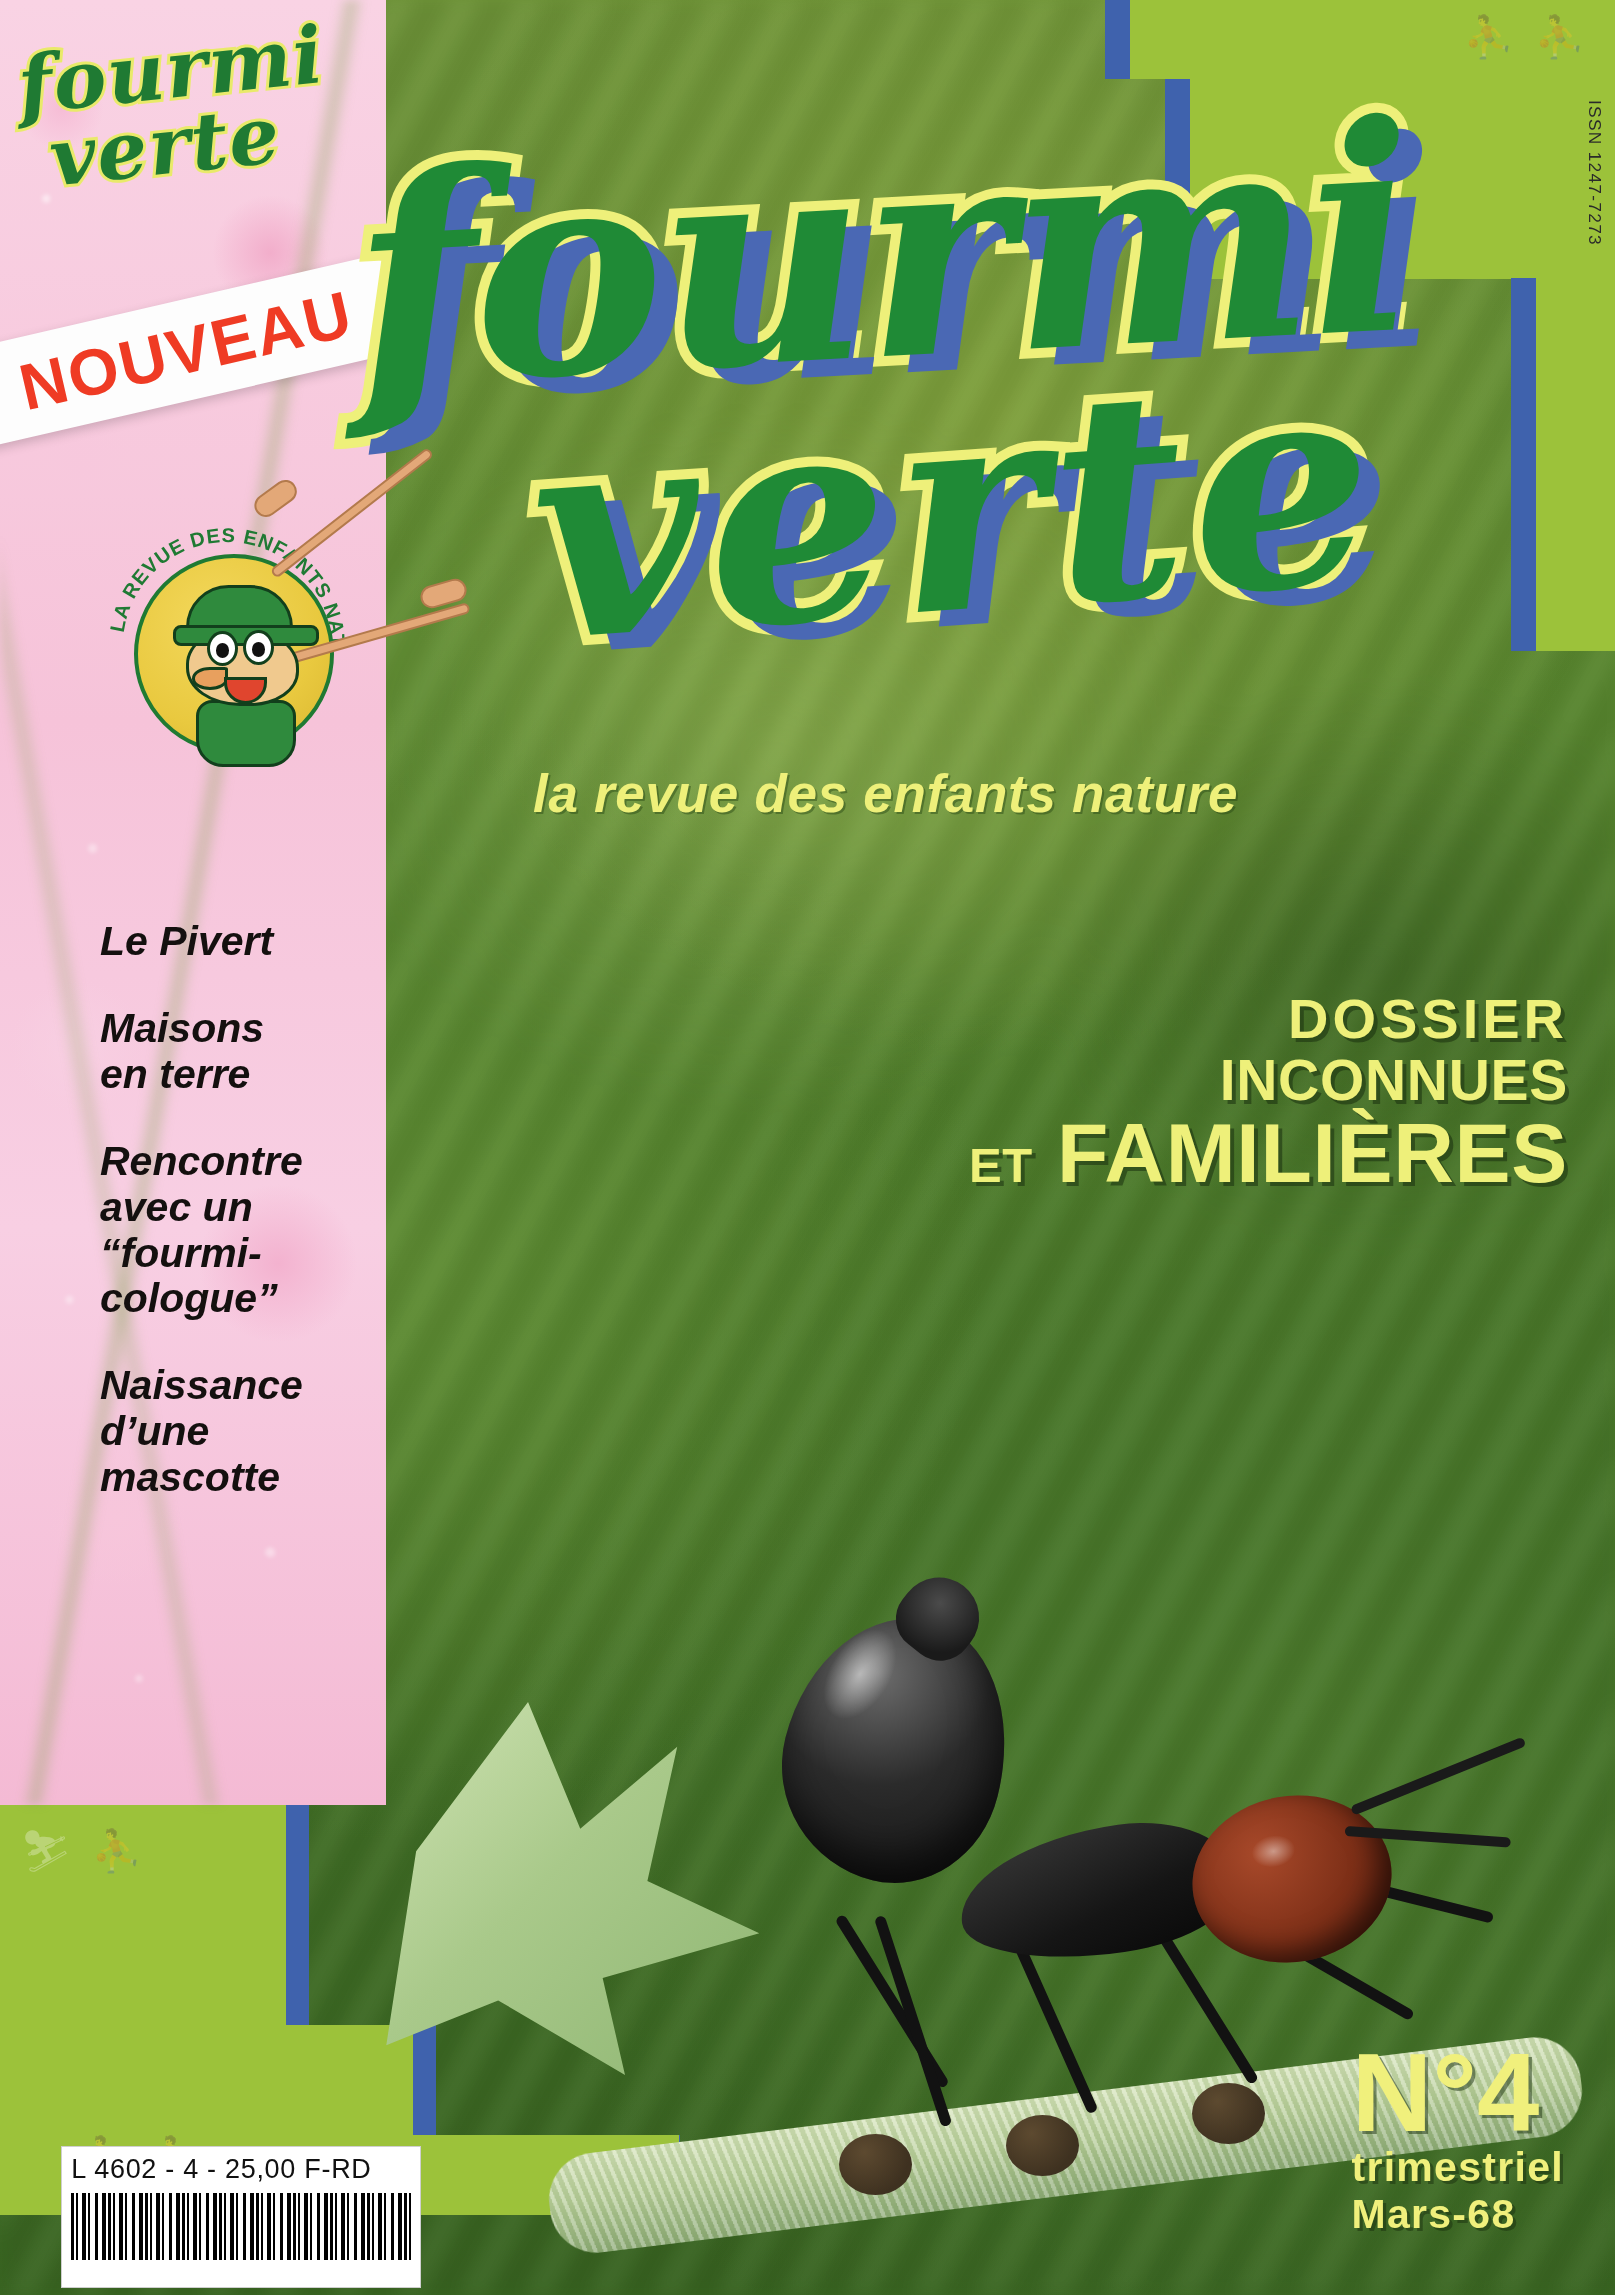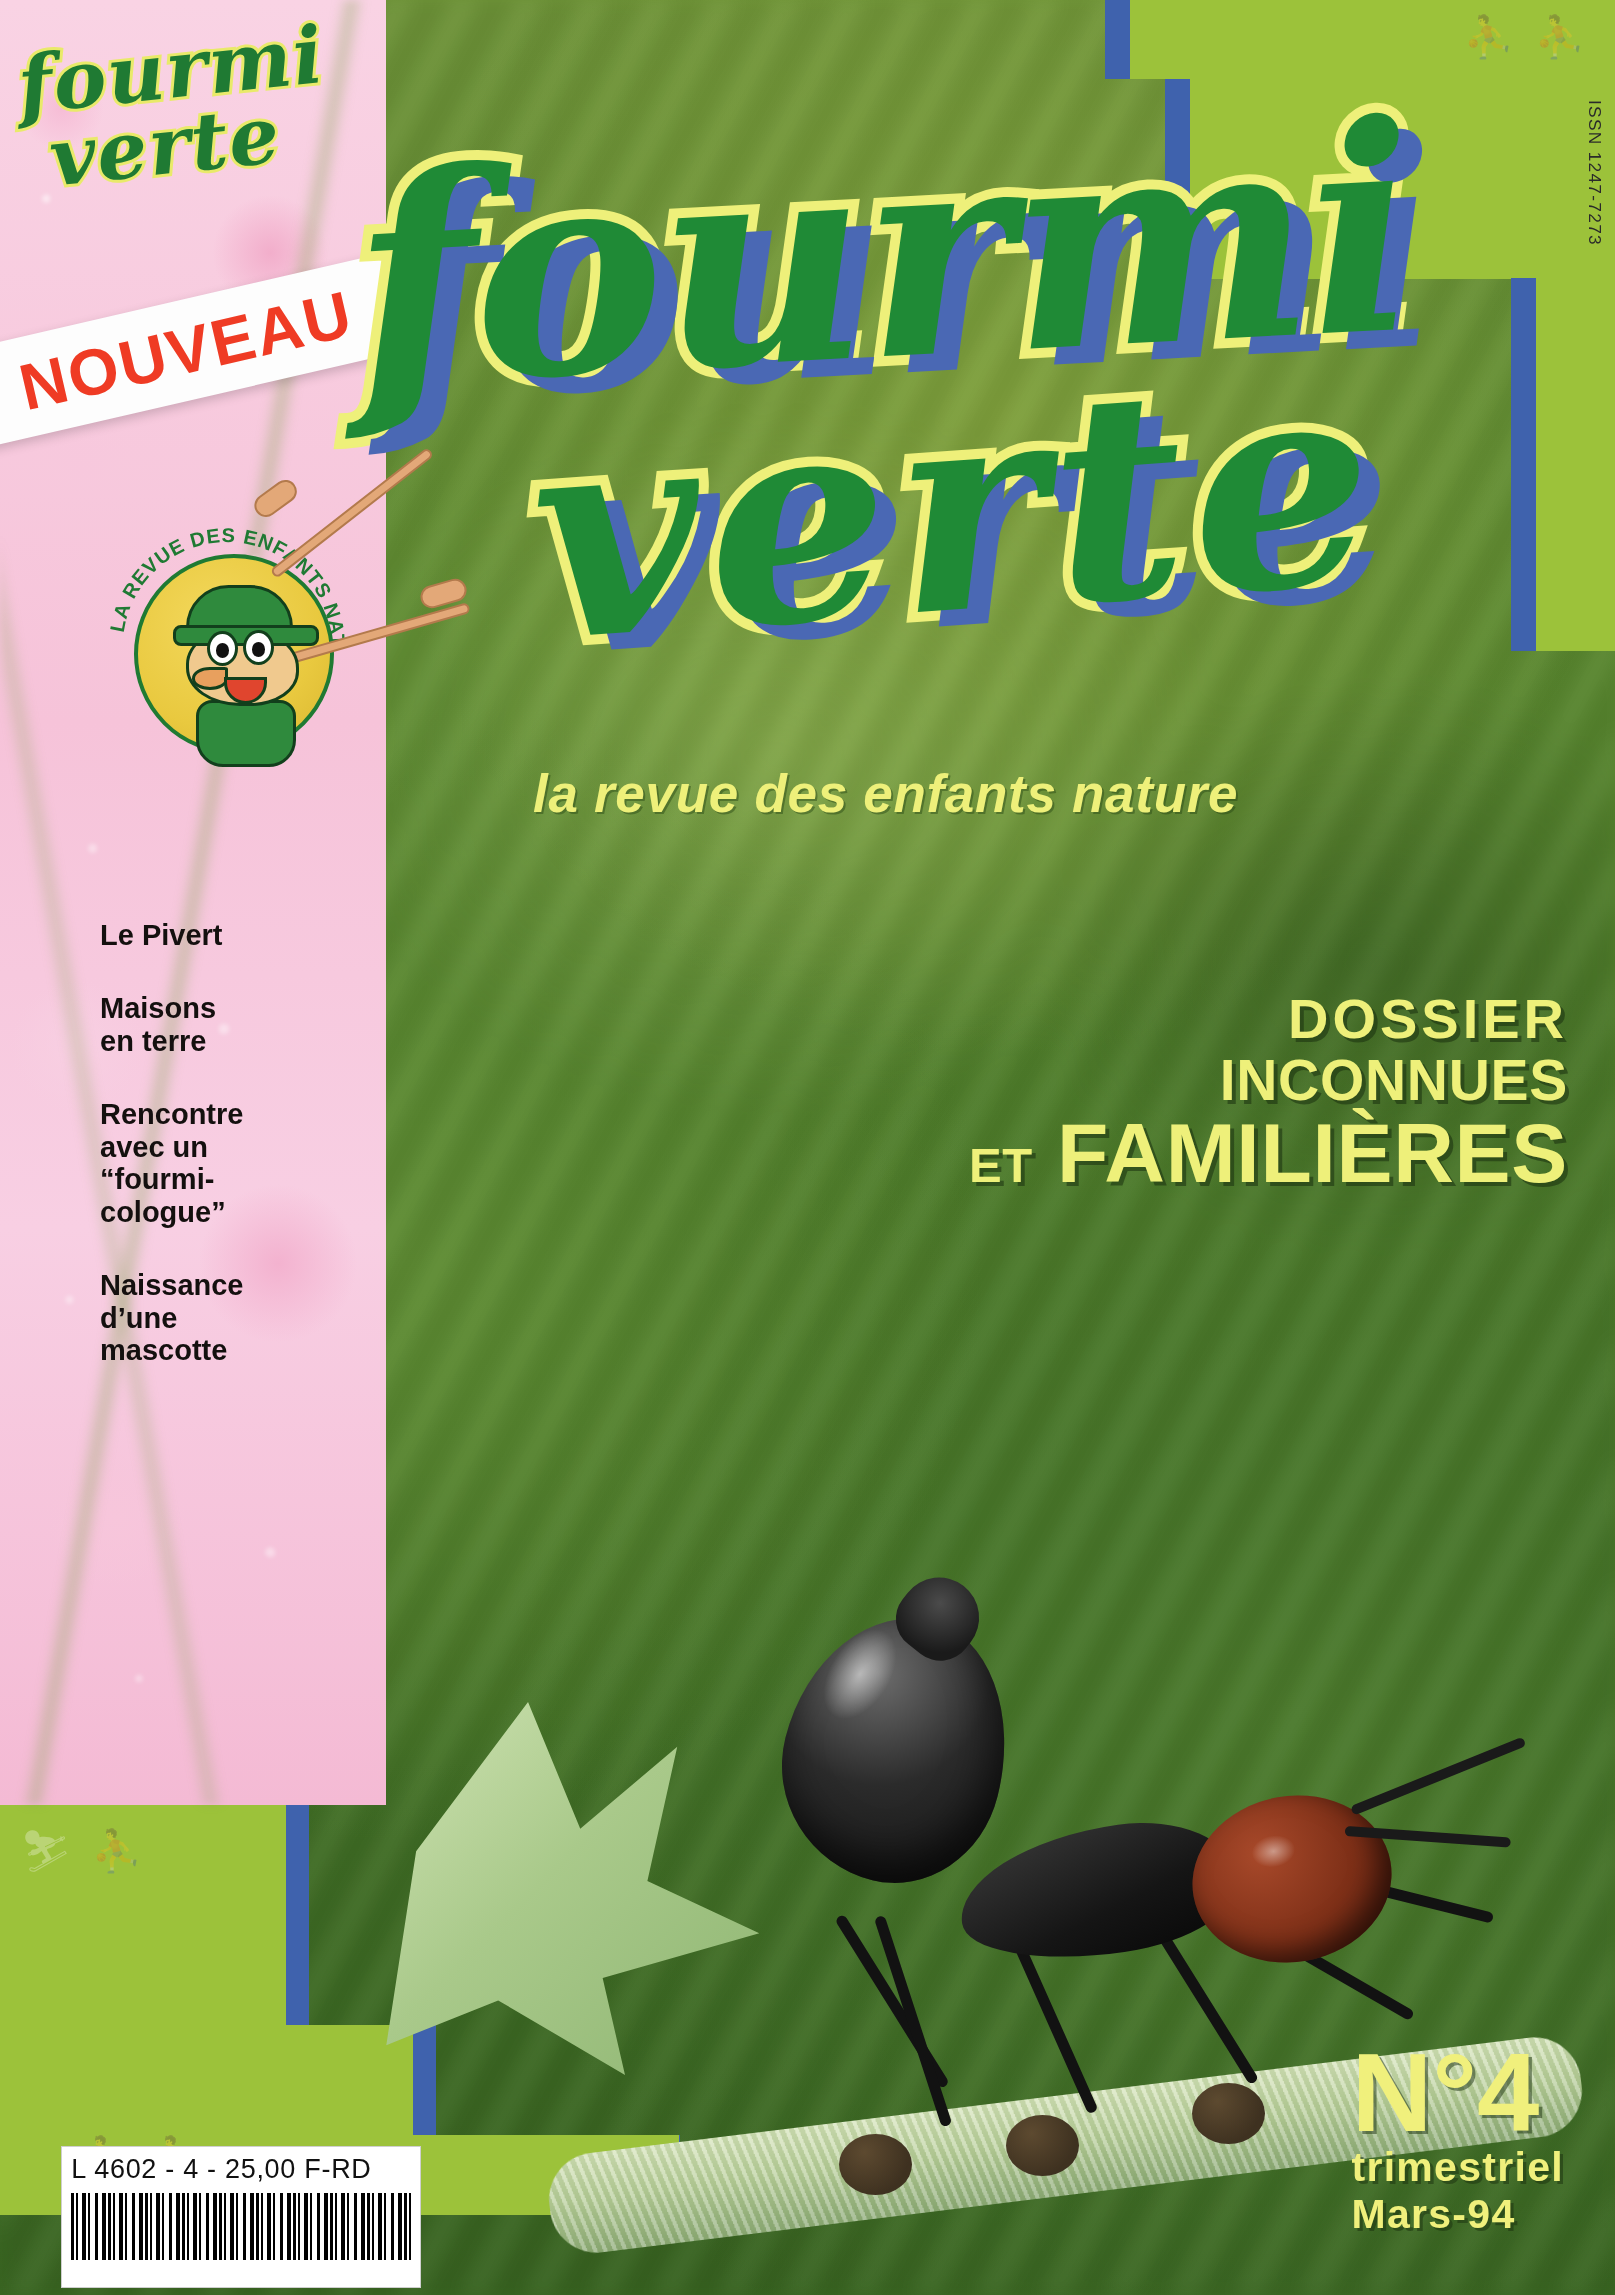--- a/index.html
+++ b/index.html
@@ -240,24 +240,25 @@
 
   
   .toc {
     position: absolute;
     left: 100px; top: 919px;
     width: 266px;
   }
   .toc-item {
     font-family: "Liberation Sans", sans-serif;
     font-weight: 700;
-    font-size: 29px;
+    font-size: 41px;
     line-height: 1.12;
     color: #14100f;
     margin-bottom: 41px;
+    font-style: italic;
   }
 
   
   .masthead {
     position: absolute;
     left: 313px; top: 87px;
     width: 1252px; height: 706px;
   }
   .mh-word {
     font-family: "DejaVu Serif", serif;
@@ -570,21 +571,21 @@
     <div class="big2">INCONNUES</div>
     <div class="big3">
       <span class="small-et">ET</span>
       <span>FAMILIÈRES</span>
     </div>
   </div>
 
   <div class="issue">
     <div class="num">N°4</div>
     <div class="freq">trimestriel</div>
-    <div class="date">Mars-94</div>
+    <div class="date">Mars-68</div>
   </div>
 
   <div class="issn">ISSN 1247-7273</div>
 
   <div class="barcode-box">
     <div class="barcode-text">L 4602 - 4 - 25,00 F-RD</div>
     <div class="barcode-bars"></div>
   </div>
 
 </div>

